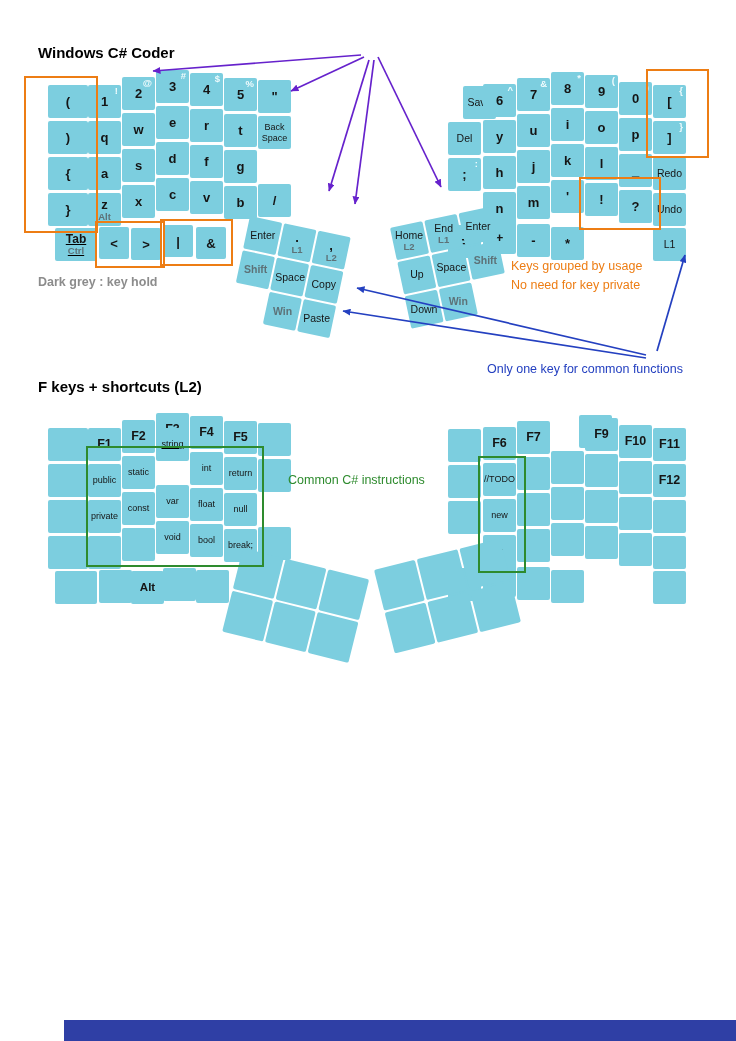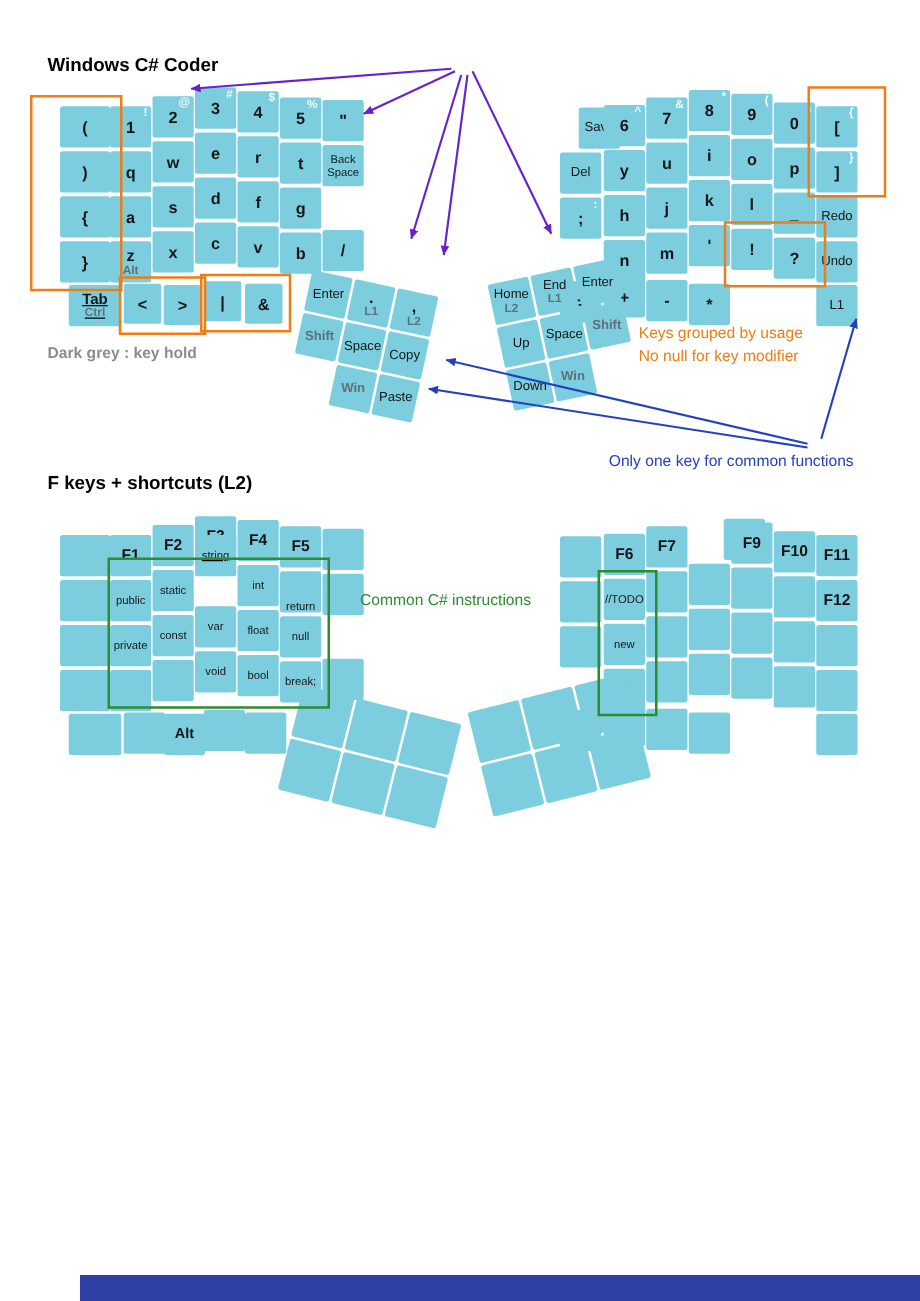--- a/index.html
+++ b/index.html
@@ -36,21 +36,21 @@
   .thumb-group{position:absolute;width:0;height:0;transform-origin:0 0;z-index:1;}
 </style>
 </head>
 <body>
 
 <div id="canvas">
 
   <div class="txt" id="t-main">Windows C# Coder</div>
   <div class="txt" id="t-dark">Dark grey : key hold</div>
   <div class="txt" id="t-g1">Keys grouped by usage</div>
-  <div class="txt" id="t-g2">No null for key modifier</div>
+  <div class="txt" id="t-g2">No need for key private</div>
   <div class="txt" id="t-one">Only one key for common functions</div>
   <div class="txt" id="t-l2">F keys + shortcuts (L2)</div>
   <div class="txt" id="t-cs">Common C# instructions</div>
 
   <div class="obox" style="left:24px;top:76px;width:70px;height:153px"></div>
   <div class="obox" style="left:95px;top:221px;width:66px;height:43px"></div>
   <div class="obox" style="left:160px;top:219px;width:69px;height:43px"></div>
   <div class="obox" style="left:646px;top:69px;width:59px;height:85px"></div>
   <div class="obox" style="left:579px;top:177px;width:78px;height:49px"></div>
   <div class="gbox" style="left:86px;top:446px;width:174px;height:117px"></div>
@@ -577,21 +577,21 @@
     <div class="key code" style="left: 190px; top: 524px;">
       <span class="kinner">
         <span class="klabel">bool</span>
       </span>
     </div>
     <div class="key fkey" style="left: 224px; top: 421px;">
       <span class="kinner">
         <span class="klabel">F5</span>
       </span>
     </div>
-    <div class="key code" style="left: 224px; top: 457px; align-items: flex-end;">
+    <div class="key code" style="left: 224px; top: 457px;">
       <span class="kinner">
         <span class="klabel">return</span>
       </span>
     </div>
     <div class="key code" style="left: 224px; top: 493px;">
       <span class="kinner">
         <span class="klabel">null</span>
       </span>
     </div>
     <div class="key code" style="left: 224px; top: 529px;">

